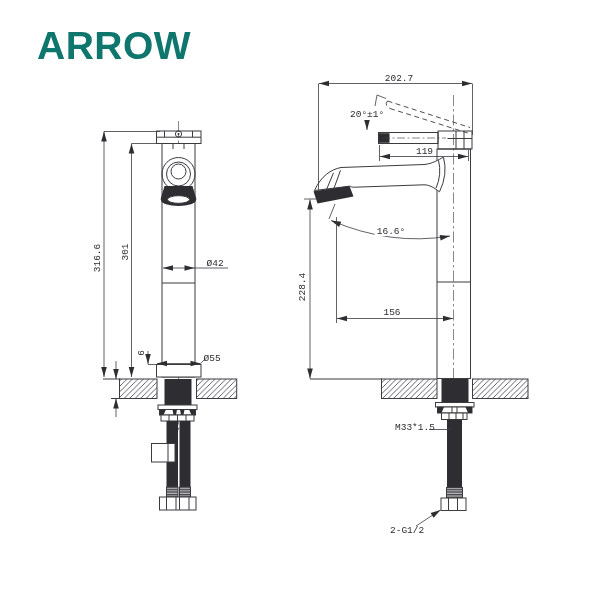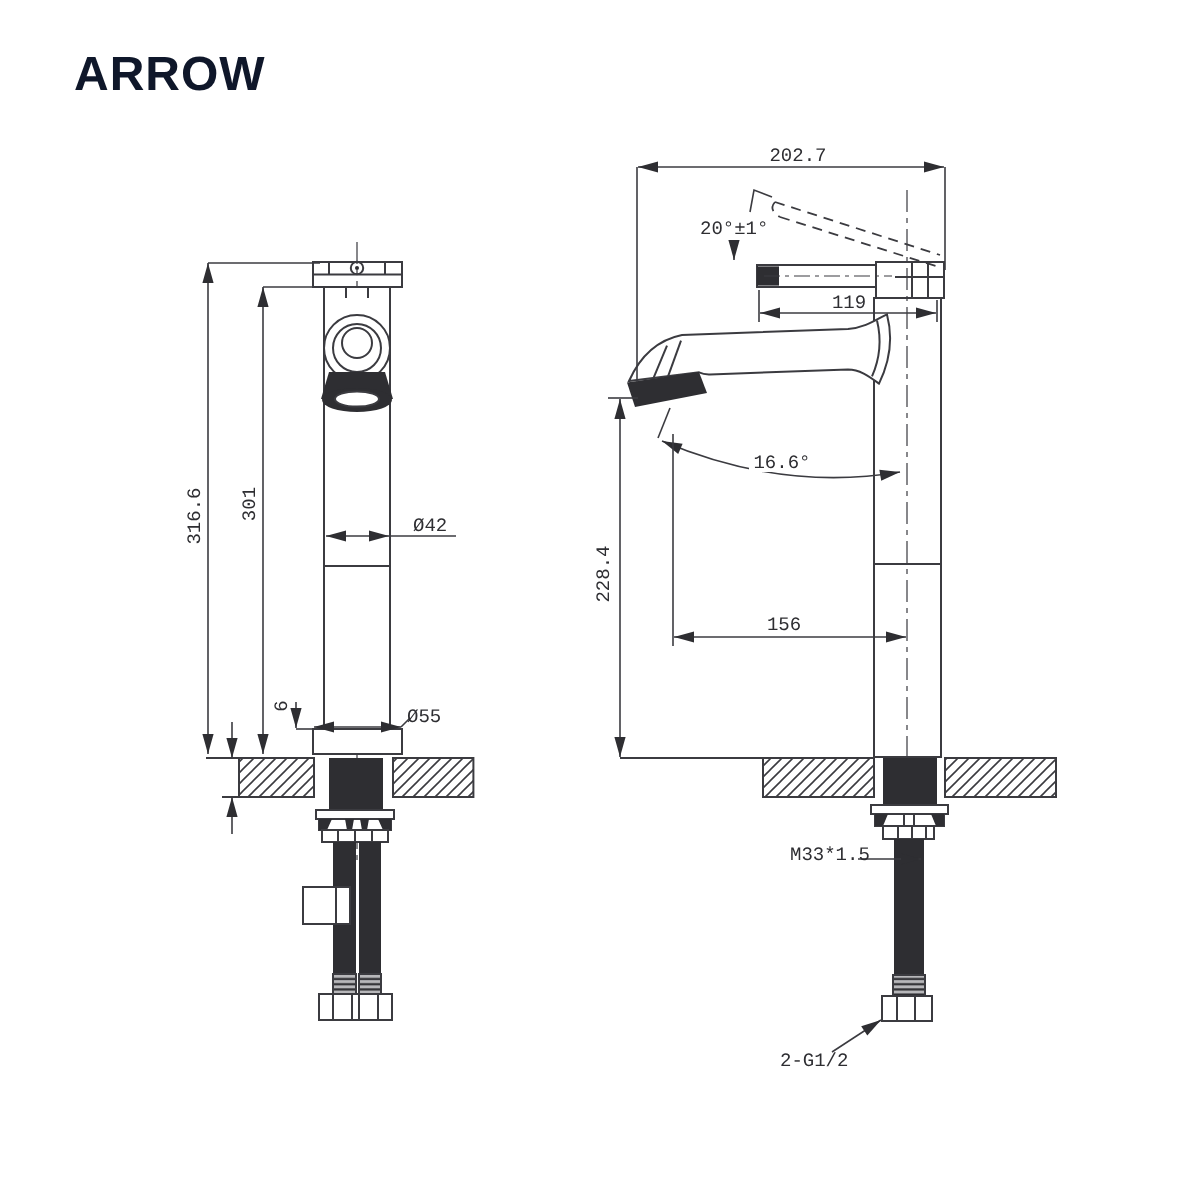--- a/index.html
+++ b/index.html
@@ -1,19 +1,19 @@
 <!DOCTYPE html>
 <html><head>
 <meta charset="utf-8">
 <style>
   html,body{margin:0;padding:0;background:#ffffff;}
   #canvas{position:relative;width:600px;height:600px;background:#ffffff;overflow:hidden;
           font-family:"Liberation Sans",sans-serif;}
   #logo{position:absolute;left:37px;top:24px;font-family:"Liberation Sans",sans-serif;
-        font-weight:bold;font-size:24px;letter-spacing:0.5px;color:#0f172a;}
+        font-weight:bold;font-size:39px;letter-spacing:0.5px;color:#0f766e;}
   svg{position:absolute;left:0;top:0;}
   text{font-family:"Liberation Mono",monospace;font-size:9.5px;fill:#2e2e32;}
   .rot{font-size:9.5px;}
 </style>
 </head>
 <body>
 
 <div id="canvas">
   <div id="logo">ARROW</div>
 

